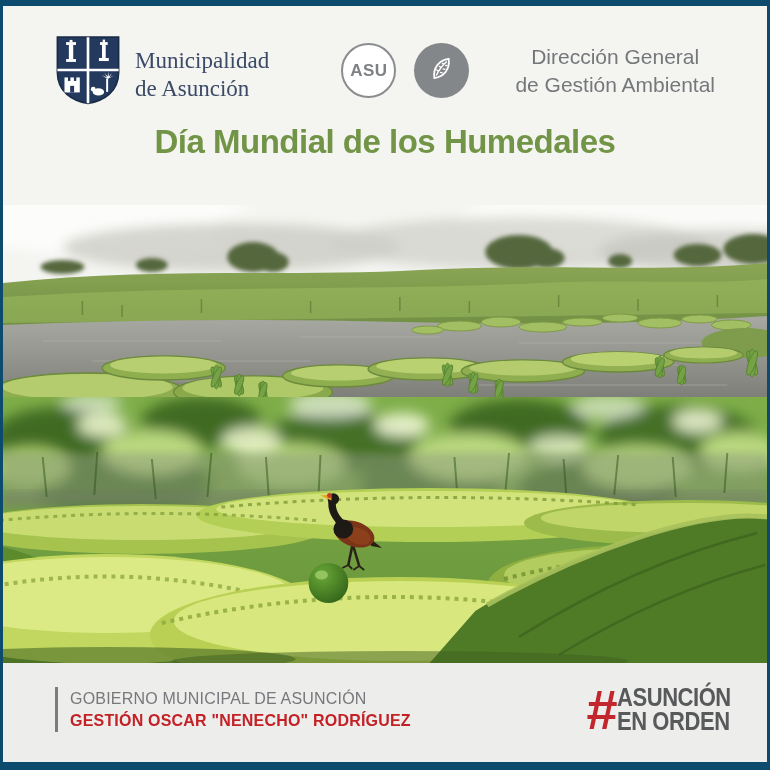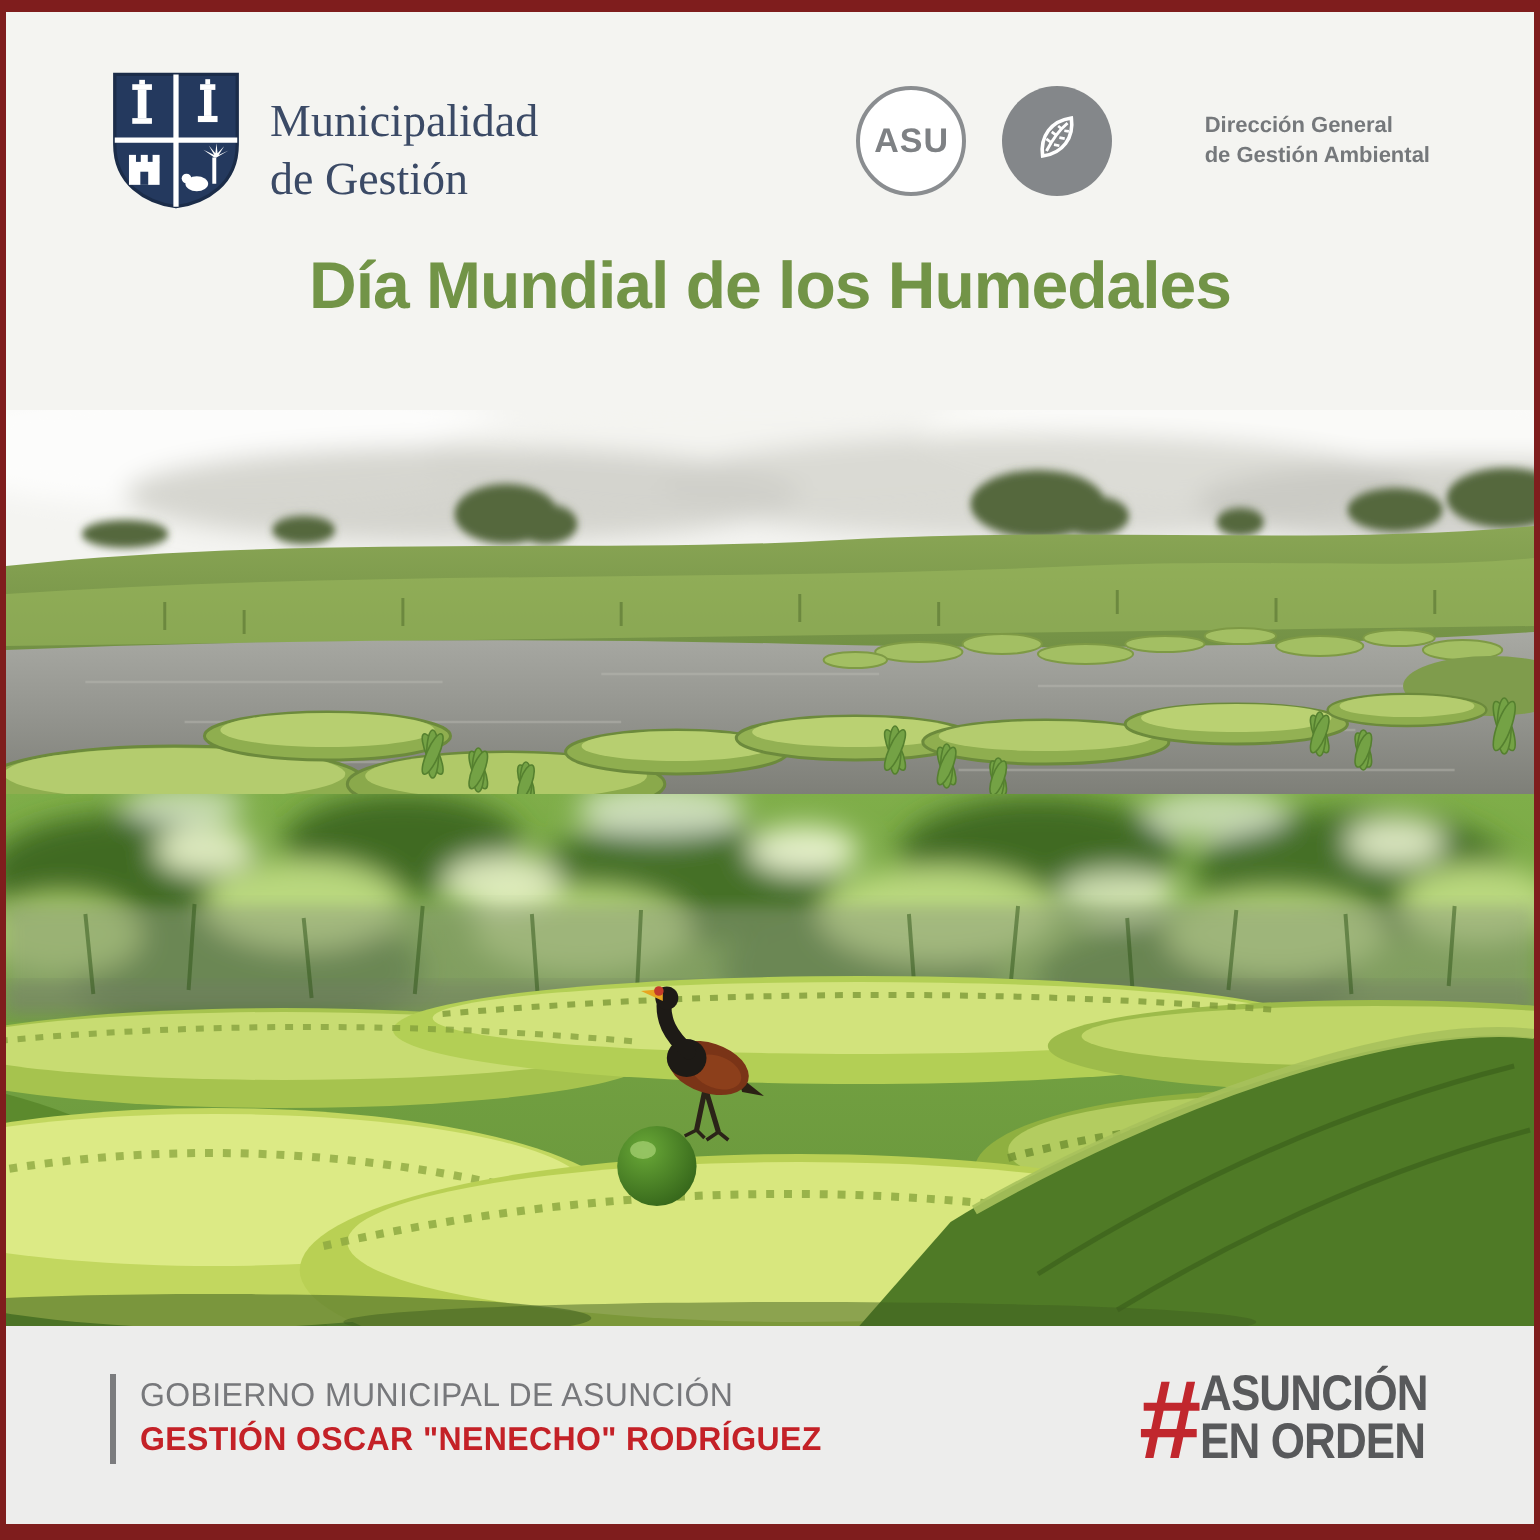--- a/index.html
+++ b/index.html
@@ -1,17 +1,17 @@
 <!DOCTYPE html>
 <html><head>
 <meta charset="utf-8">
 <style>
   * { margin:0; padding:0; box-sizing:border-box; }
   html,body { width:770px; height:770px; background:#ffffff; font-family:"Liberation Sans", sans-serif; overflow:hidden; }
-  .card { width:770px; height:770px; background:#7f1d1d; padding:6px 3px 8px 3px; }
+  .card { width:770px; height:770px; background:#0c4a6e; padding:6px 3px 8px 3px; }
   .inner { width:100%; height:756px; overflow:hidden; position:relative; }
 
   
   .hero {
     position:relative; height:391px; overflow:hidden;
     background:
       radial-gradient(55% 30% at 12% 92%, rgba(201,201,195,.85) 0%, rgba(201,201,195,0) 70%),
       radial-gradient(45% 26% at 48% 96%, rgba(255,255,255,.95) 0%, rgba(255,255,255,0) 72%),
       radial-gradient(48% 28% at 82% 88%, rgba(206,206,199,.8) 0%, rgba(206,206,199,0) 70%),
       radial-gradient(70% 45% at 35% 72%, rgba(244,244,241,.9) 0%, rgba(244,244,241,0) 75%),
@@ -25,35 +25,35 @@
   .asu-logo { display:flex; align-items:center; padding-top:8px;gap:31px; }
   .asu-circle-white {
     width:55px; height:55px; border-radius:50%; background:#fff; border:2.5px solid #8a8d90;
     display:flex; align-items:center; justify-content:center; position:relative; z-index:2;
     color:#7e8184; font-weight:bold; font-size:17px; letter-spacing:.5px;
   }
   .asu-circle-gray {
     width:55px; height:55px; border-radius:50%; background:#84878a; margin-left:-13px;
     display:flex; align-items:center; justify-content:center; position:relative; z-index:1;
   }
-  .asu-text { margin-left:15px; font-size:11px; font-weight:bold; color:#75787b; line-height:1.3; }
+  .asu-text { margin-left:15px; font-size:21px; font-weight:normal; color:#75787b; line-height:1.3;text-align:center; }
 
   .title-block { text-align:center; margin-top:14px; position:relative; z-index:3; }
   .title-date { font-size:33px; font-weight:bold; color:#6d6e71; letter-spacing:.5px; }
   .title-main { font-size:33px; font-weight:bold; color:#729447; letter-spacing:-.5px; margin-top:5px; }
 
   .photo1 { position:absolute; left:0; bottom:0; width:100%; height:192px; display:block; }
 
   
   .photo2 { display:block; width:100%; height:266px; }
 
   
   .footer {
     height:99px; background:#ededec; display:flex; align-items:center;
-    justify-content:space-between; padding:0 38px 6px 52px;
+    justify-content:space-between; padding:0 21px 6px 52px;
   }
   .gov-block { border-left:3px solid #7b7c7e; padding:2px 0 2px 12px; }
   .gov-line1 { font-size:16.5px; color:#77787b; letter-spacing:.2px; transform:scaleX(.97); transform-origin:left; white-space:nowrap; }
   .gov-line2 { font-size:16.5px; font-weight:bold; color:#c42127; letter-spacing:.2px; margin-top:3px; transform:scaleX(.97); transform-origin:left; white-space:nowrap; }
   .hashtag-logo { display:flex; align-items:center; }
   .hash-symbol { font-size:56px; font-weight:bold; color:#c1272d; line-height:.78; letter-spacing:-2px; }
   .hash-lines { margin-left:1px; color:#58595b; font-weight:bold; transform:scaleX(.88); transform-origin:left; }
   .hash-line1 { font-size:25px; line-height:.92; letter-spacing:-.5px; }
   .hash-line2 { font-size:25px; line-height:.98; letter-spacing:-.5px; }
 </style>
@@ -87,21 +87,21 @@
               <rect x="13.7" y="46.5" width="3.6" height="6" fill="#24395e"></rect>
               <ellipse cx="39.5" cy="52" rx="5.2" ry="3.4"></ellipse>
               <circle cx="34.8" cy="49.6" r="2.2"></circle>
               <rect x="46.6" y="40" width="1.8" height="12"></rect>
               <path d="M47.5,40 L42.5,36.5 L47.5,38.8 L45,34.5 L48,38 L48.5,33.5 L49,38 L52,34.8 L49.5,38.8 L54,36.8 L48.5,40 Z"></path>
             </g>
           </svg>
         </span>
         <div class="muni-text">
           <div>Municipalidad</div>
-          <div>de Gestión</div>
+          <div>de Asunción</div>
         </div>
       </div>
 
       <div class="asu-logo">
         <div class="asu-circle-white">
           <span>ASU</span>
         </div>
         <div class="asu-circle-gray">
           <span>
             <svg width="27" height="27" viewBox="0 0 24 24" style="transform:rotate(-8deg)">

